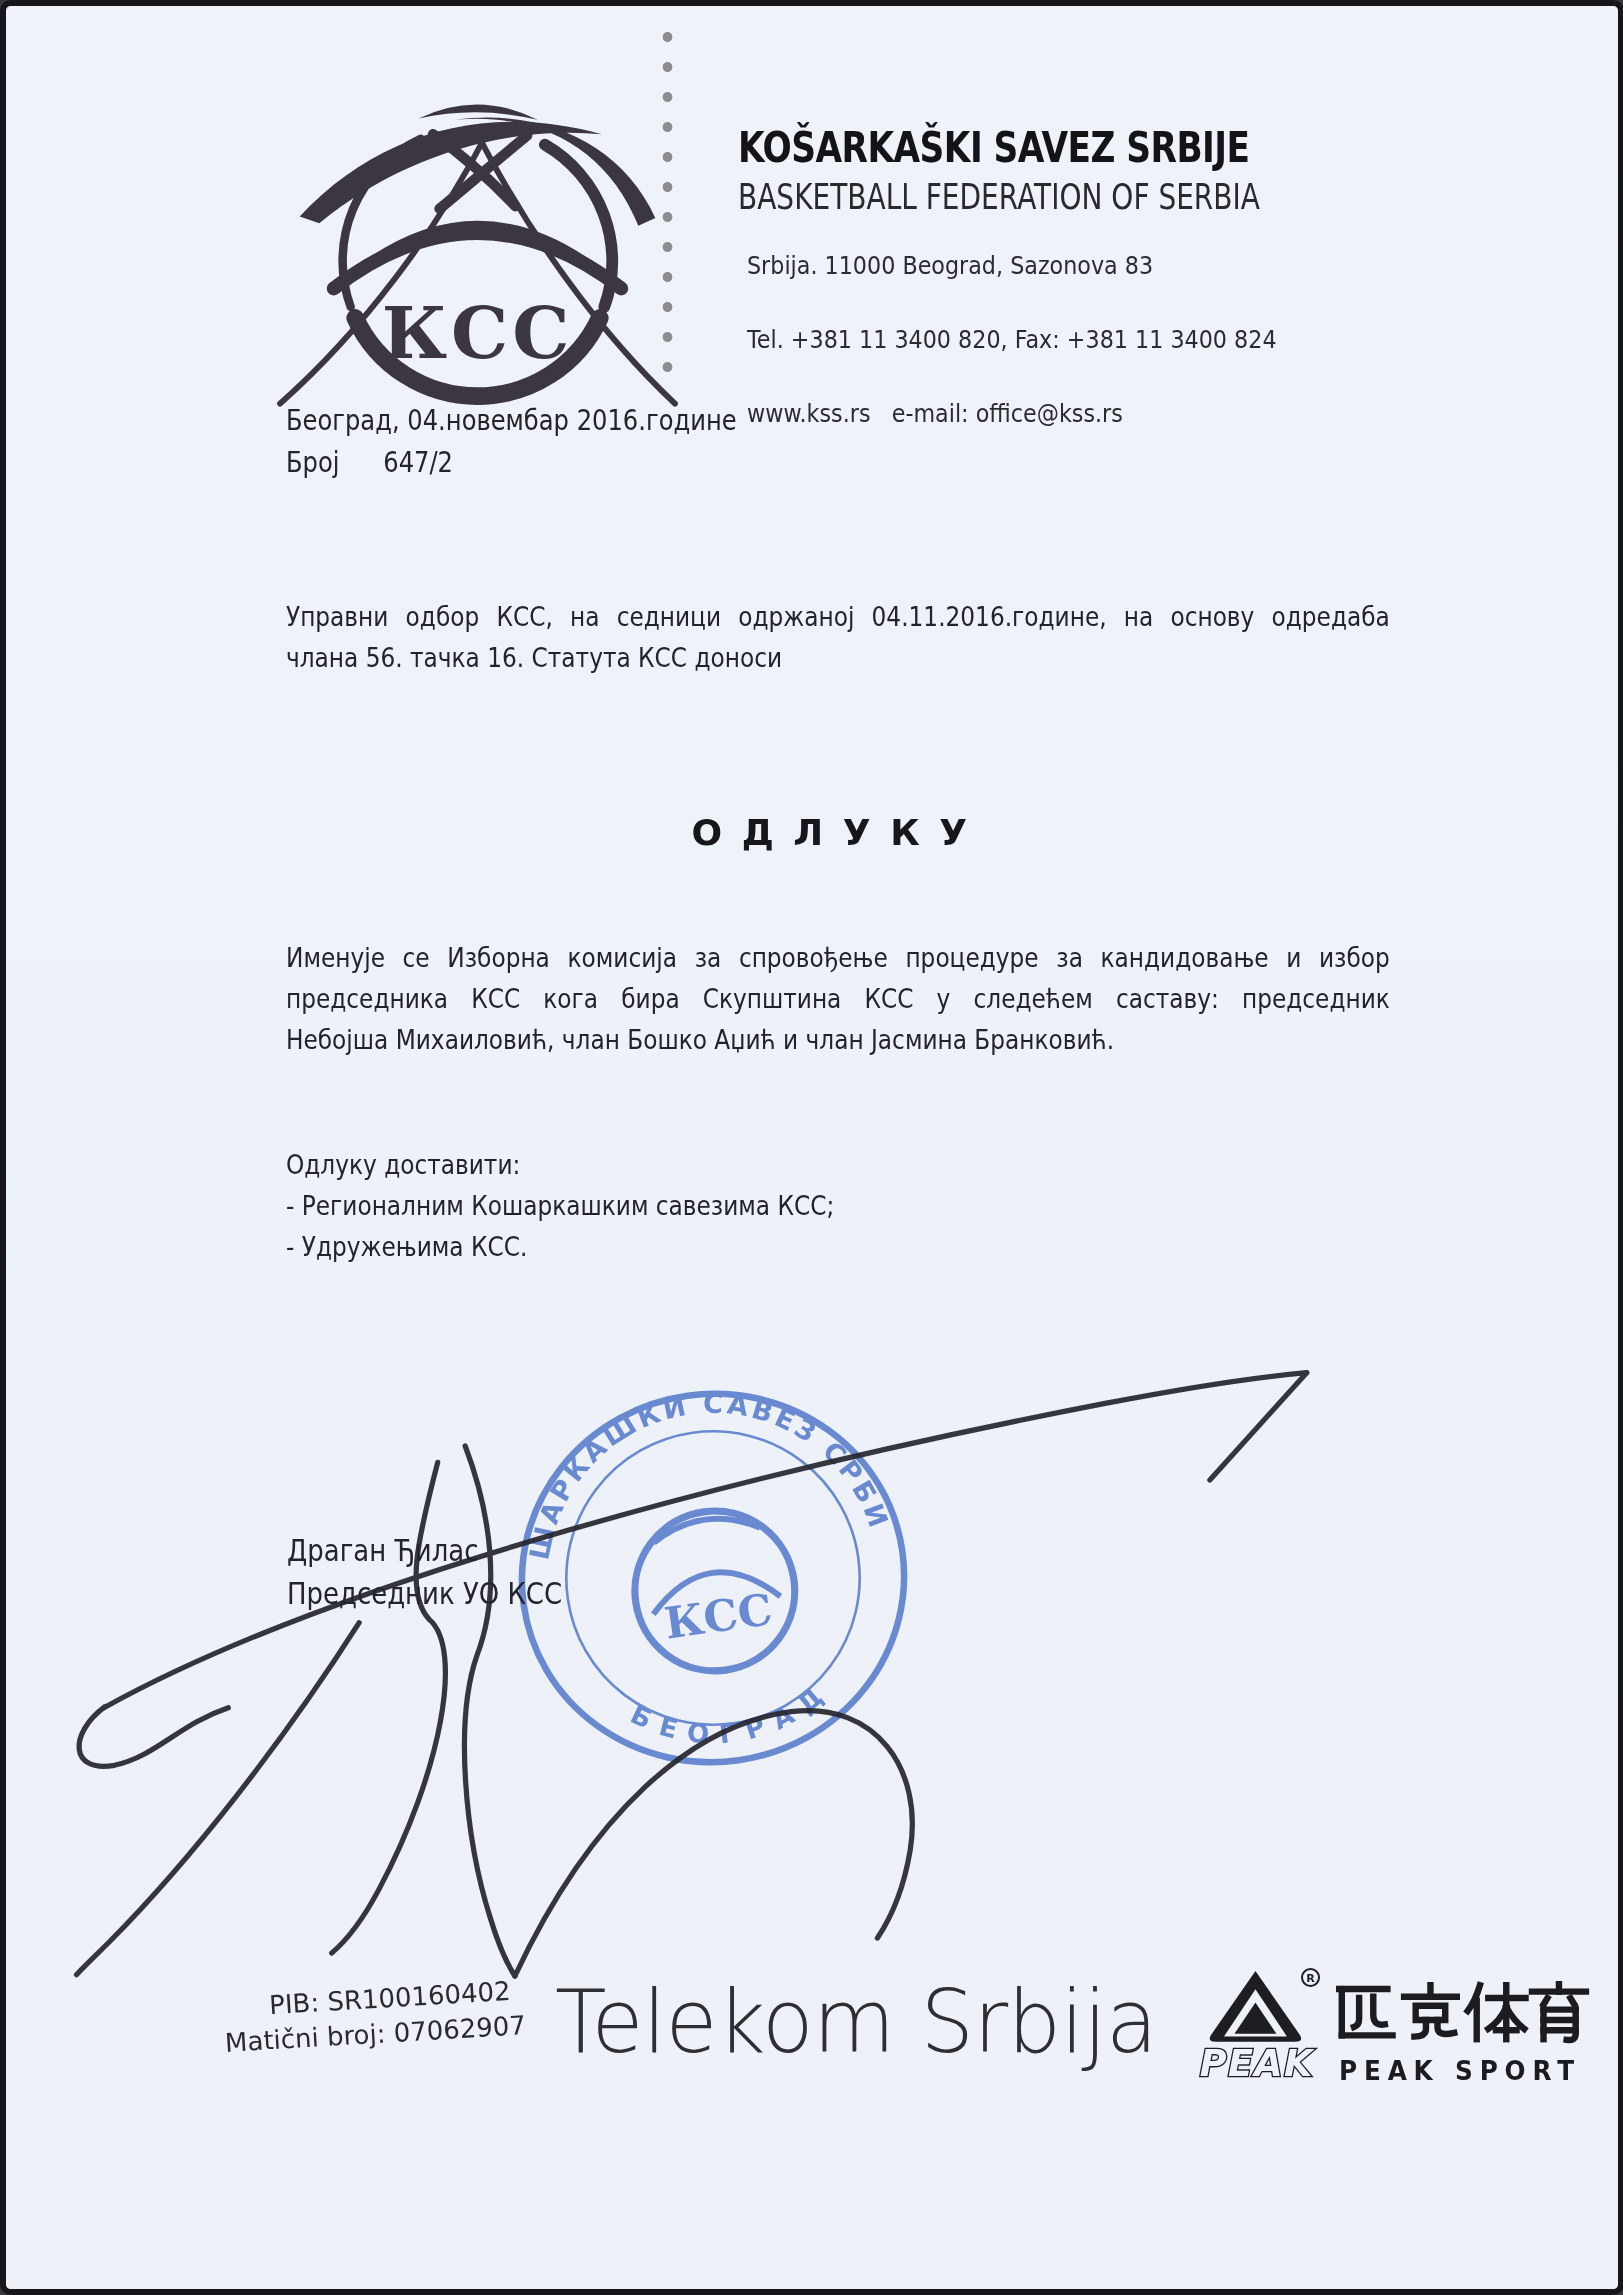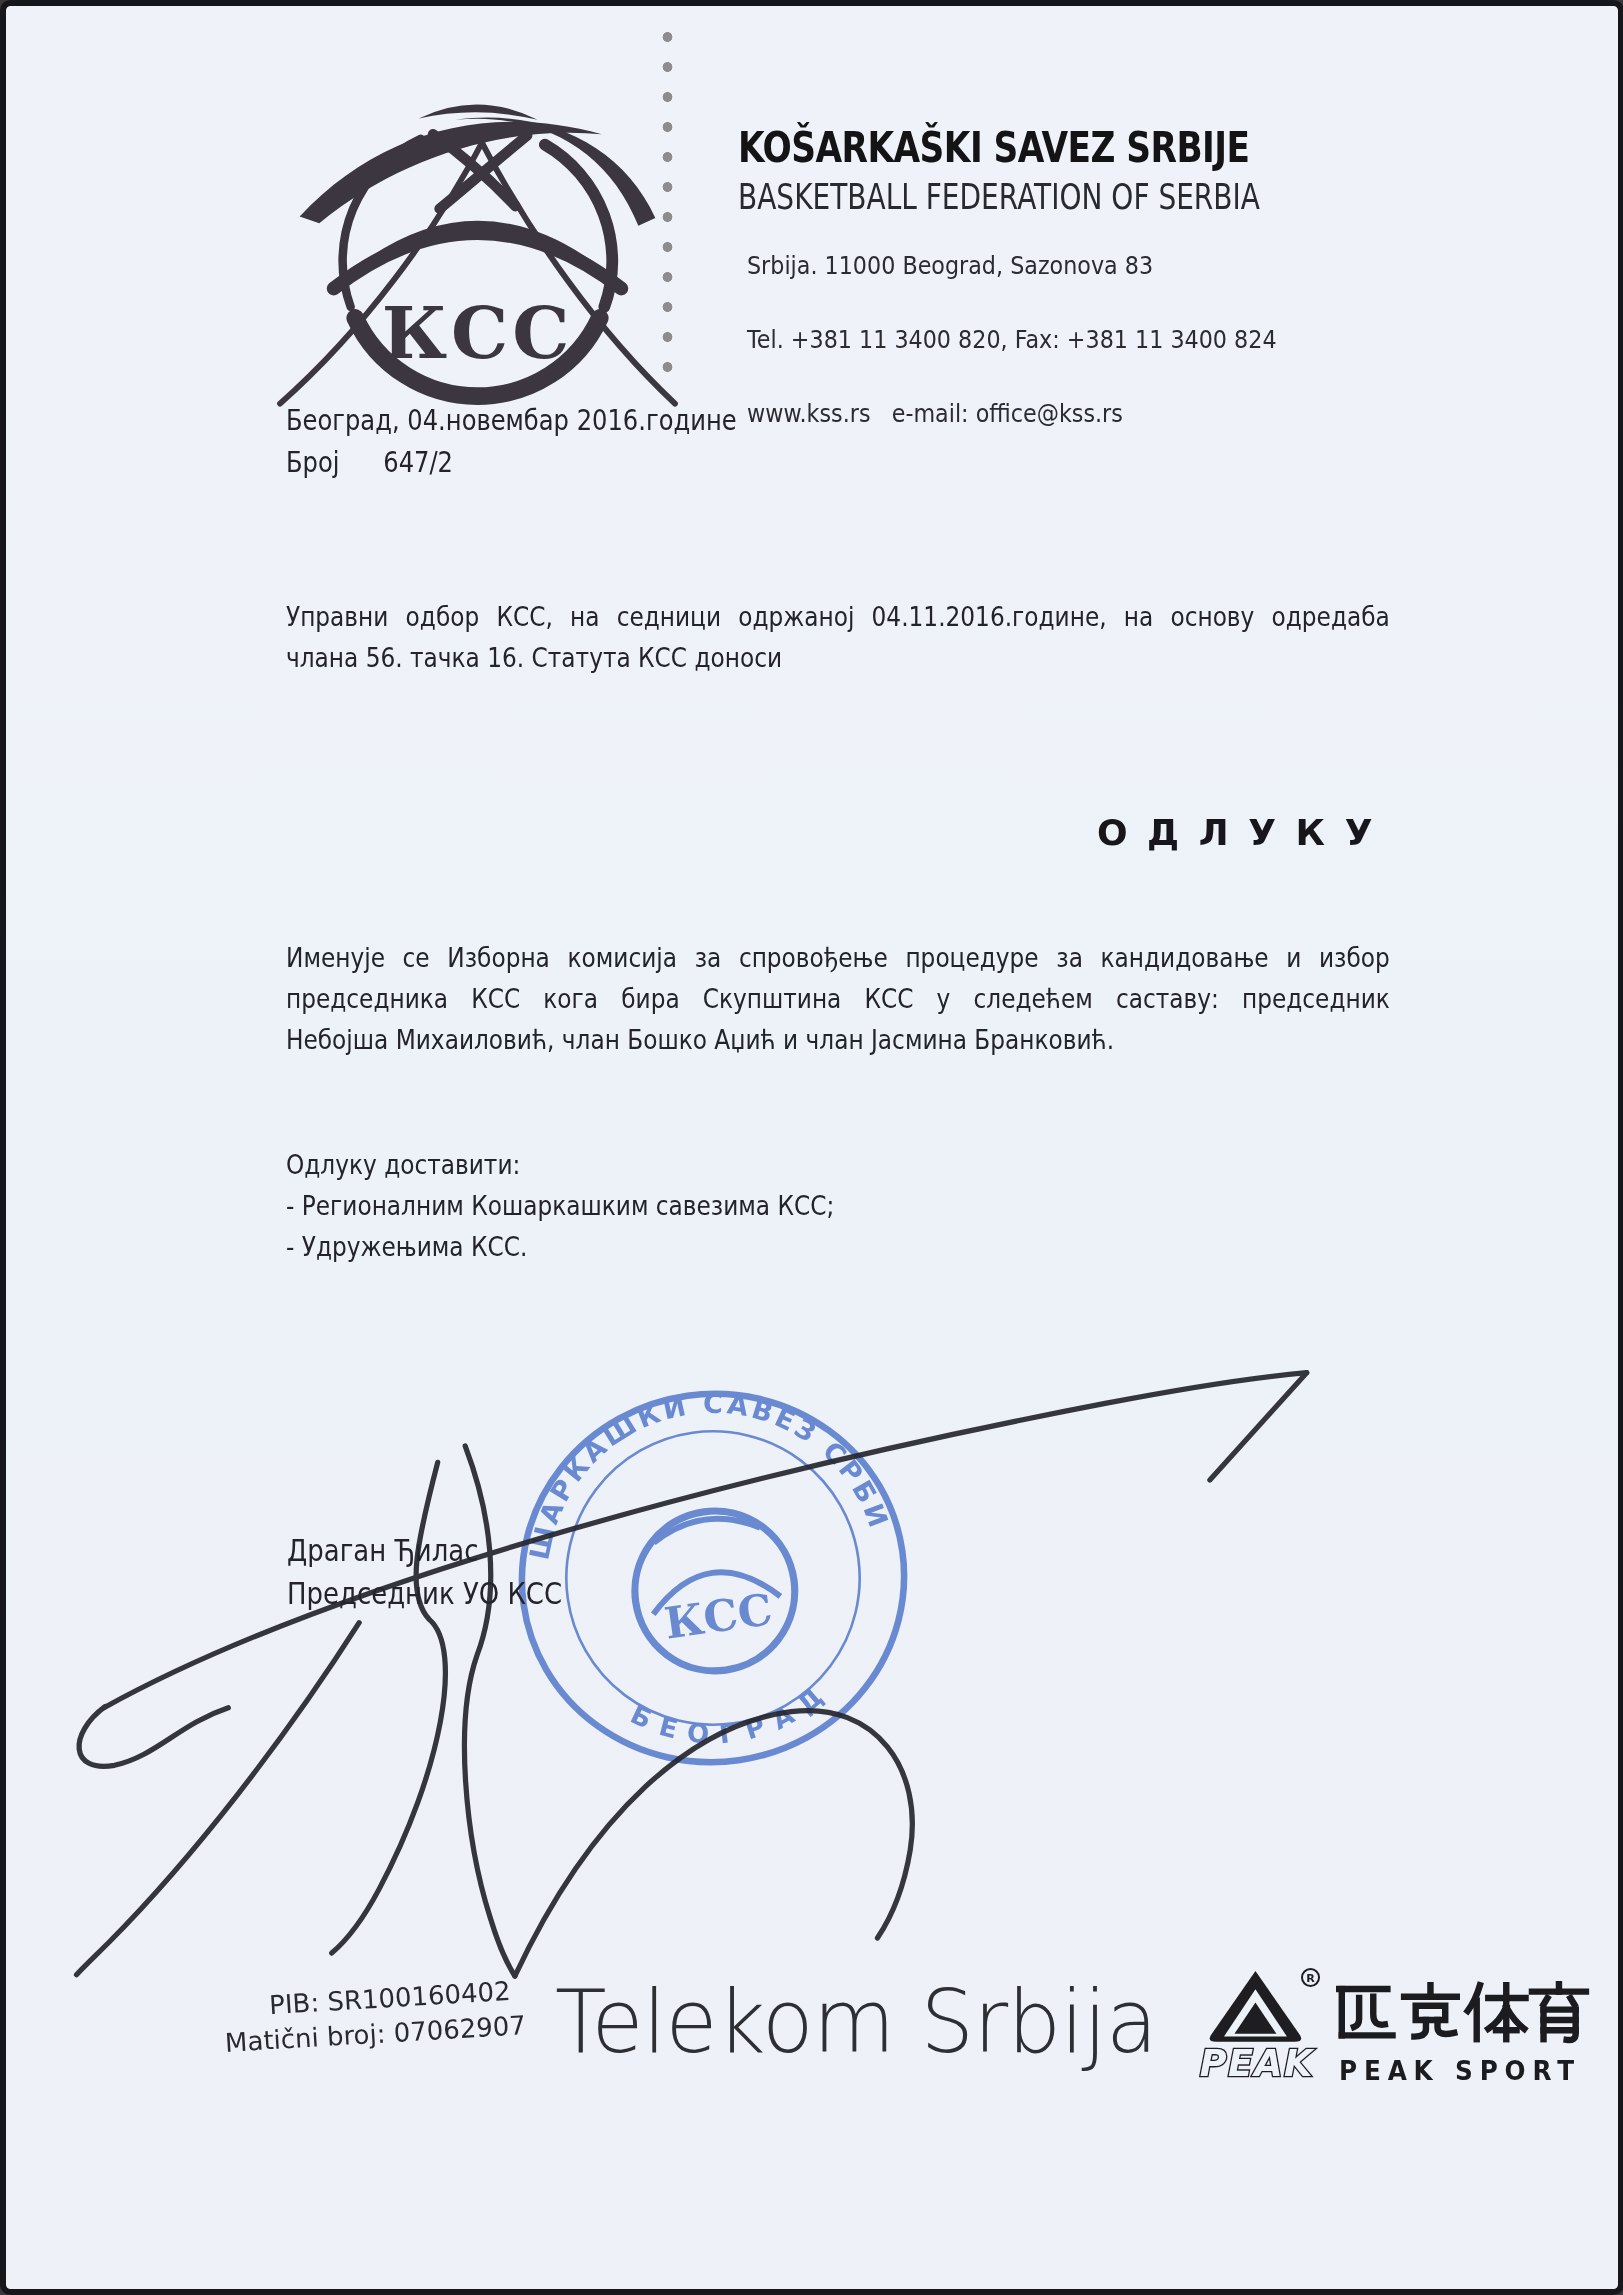--- a/index.html
+++ b/index.html
@@ -44,21 +44,21 @@
   
   .bodytxt{
     font-size:27px;line-height:41px;color:#232329;
     width:1282px;transform:scaleX(.861);transform-origin:left top;
   }
   .jline{text-align:justify;text-align-last:justify;}
   .lline{text-align:left;}
   .intro{left:280px;top:590px;}
   .decision{left:280px;top:931px;}
   .doc-title{
-    left:280px;top:806px;width:1106px;text-align:right;
+    left:280px;top:806px;width:1106px;text-align:center;
     font-size:36px;font-weight:bold;letter-spacing:19.6px;color:#17171b;
   }
   .deliver{left:280px;top:1138px;}
   
   .signer{left:281px;top:1524px;font-size:29.5px;line-height:43px;color:#232329;
     transform:scaleX(.88);transform-origin:left top;white-space:nowrap;}
   .stamp{left:504px;top:1369px;width:406px;height:406px;opacity:.82;}
   .sig-strokes{left:26px;top:1335px;width:1348px;height:668px;}
   
   .pib{

